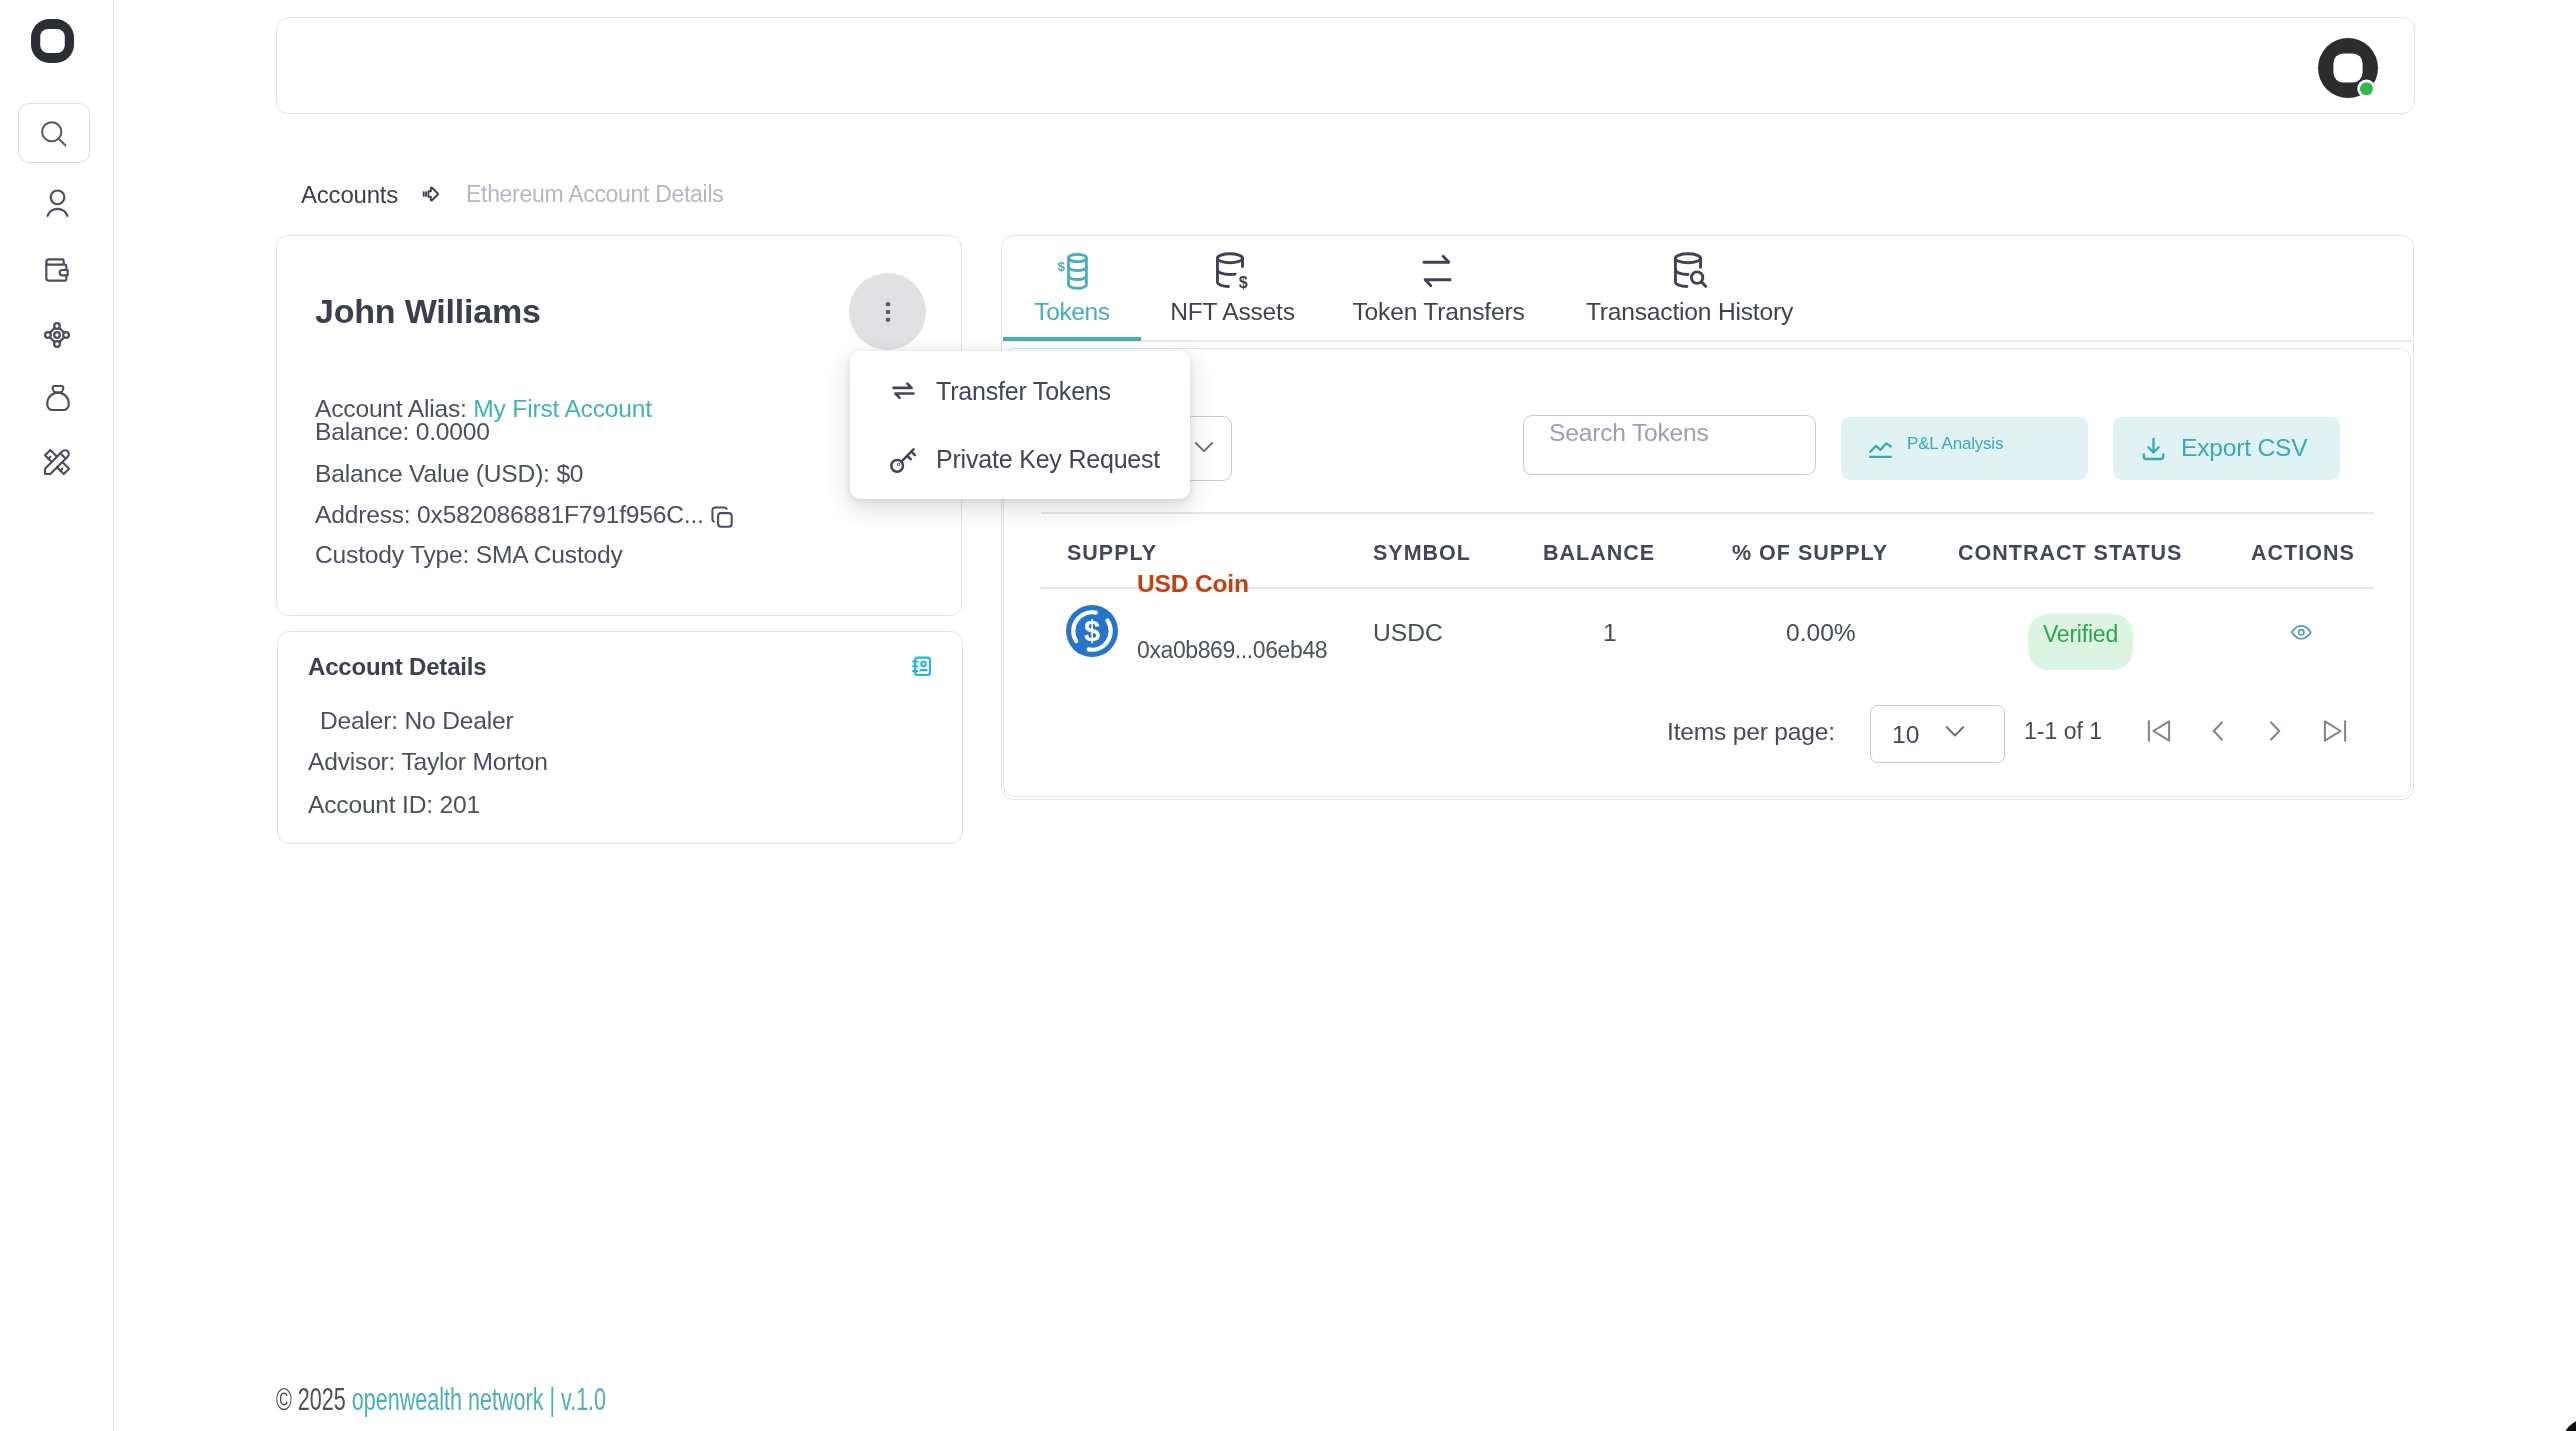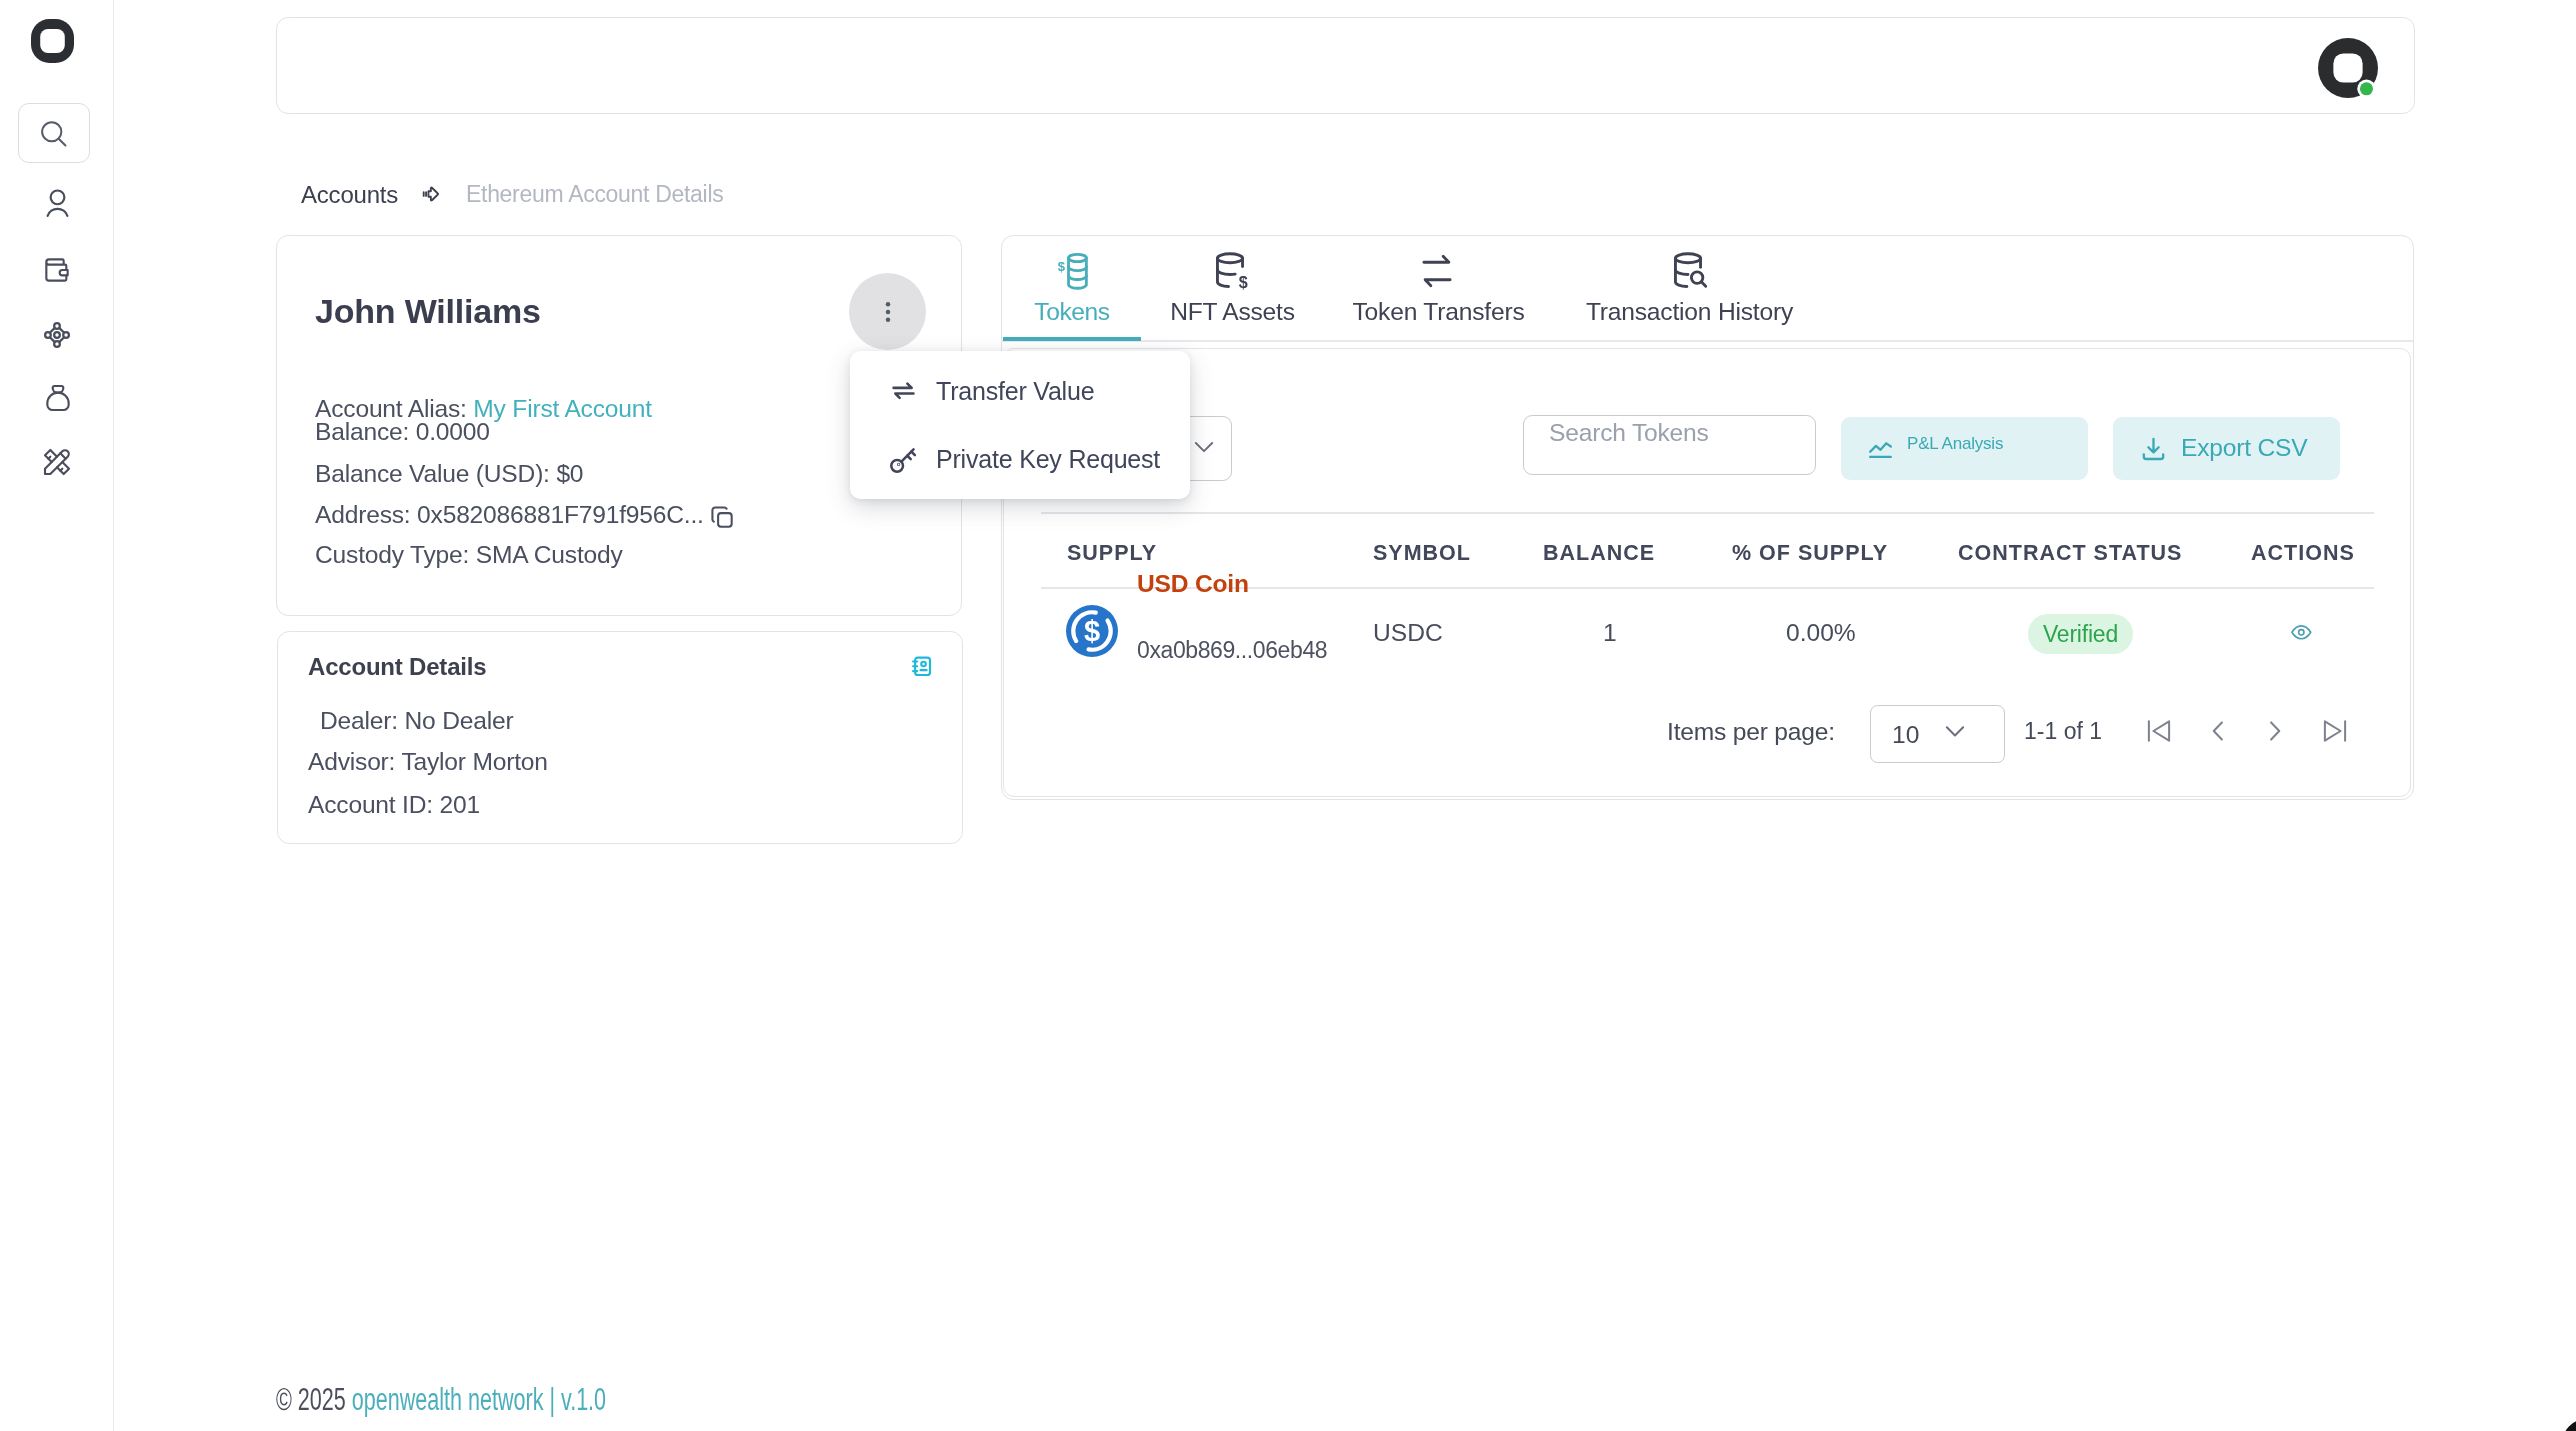--- a/index.html
+++ b/index.html
@@ -211,21 +211,21 @@
   <svg class="abs" style="left:1066px;top:605px;" width="52" height="52" viewBox="0 0 68 68">
     <circle cx="34" cy="34" r="34" fill="#2775ca"></circle>
     <circle cx="34" cy="34" r="24.5" fill="none" stroke="#ffffff" stroke-width="5.5" stroke-linecap="round" stroke-dasharray="57 20" stroke-dashoffset="-9" transform="rotate(-55 34 34)"></circle>
     <text x="34" y="47" font-size="38" font-weight="700" fill="#ffffff" text-anchor="middle" font-family="Liberation Sans, sans-serif">$</text>
   </svg>
   <div class="abs" style="left:1137px;top:570px;font-size:24.6px;font-weight:700;color:#c2410c;letter-spacing:-0.2px;">USD Coin</div>
   <div class="abs" style="left:1137px;top:637px;font-size:23px;color:#4d5260;letter-spacing:-0.4px;">0xa0b869...06eb48</div>
   <div class="abs" style="left:1373px;top:619px;font-size:24.6px;color:#474c5a;">USDC</div>
   <div class="abs" style="left:1603px;top:619px;font-size:24.6px;color:#474c5a;">1</div>
   <div class="abs" style="left:1786px;top:619px;font-size:24.6px;color:#474c5a;">0.00%</div>
-  <div class="abs" style="left:2028px;top:614px;width:105px;height:40px;border-radius:20px;background:#dcf4e2;text-align:center;line-height:40px;font-size:23px;color:#2da44e;letter-spacing:-0.2px;">Verified</div>
+  <div class="abs" style="left:2028px;top:614px;width:105px;height:56px;border-radius:20px;background:#dcf4e2;text-align:center;line-height:40px;font-size:23px;color:#2da44e;letter-spacing:-0.2px;">Verified</div>
   <svg class="abs" style="left:2289px;top:620px;" width="24.6" height="24.6" viewBox="0 0 24 24">
     <g class="ic" style="stroke:#4c9fb2;stroke-width:1.6">
       <path d="M2.8 12 C5.4 7.7 8.4 5.7 12 5.7 C15.6 5.7 18.6 7.7 21.2 12 C18.6 16.3 15.6 18.3 12 18.3 C8.4 18.3 5.4 16.3 2.8 12 z"></path>
       <circle cx="12" cy="12" r="2.6"></circle>
     </g>
   </svg>
 
   <div class="abs" style="left:1667px;top:718px;font-size:24.6px;color:#454a58;letter-spacing:-0.2px;">Items per page:</div>
   <div class="abs" style="left:1870px;top:705px;width:135px;height:58px;border:1.5px solid #c7cad1;border-radius:7.7px;"></div>
   <div class="abs" style="left:1892px;top:721px;font-size:24.6px;color:#454a58;">10</div>
@@ -258,21 +258,21 @@
       </g>
   </svg>
 
   <div class="abs" style="left:850px;top:351px;width:340px;height:148px;background:#fff;border-radius:10.8px;box-shadow:0 7.7px 23px rgba(60,64,80,0.20), 0 1.5px 6.2px rgba(60,64,80,0.10);"></div>
   <svg class="abs" style="left:888px;top:377px;" width="31" height="31" viewBox="0 0 24 24">
     <g class="ic" style="stroke:#40455a;stroke-width:2">
       <path d="M4.3 8.4h14 M15 5.1 L18.3 8.4"></path>
       <path d="M19.7 12.8h-14 M9 16.1 L5.7 12.8"></path>
     </g>
   </svg>
-  <div class="abs" style="left:936px;top:377px;font-size:25px;color:#40455a;letter-spacing:-0.2px;">Transfer Value</div>
+  <div class="abs" style="left:936px;top:377px;font-size:25px;color:#40455a;letter-spacing:-0.2px;">Transfer Tokens</div>
   <svg class="abs" style="left:887px;top:444px;" width="32" height="32" viewBox="0 0 24 24">
     <g class="ic" style="stroke:#40455a;stroke-width:1.9">
       <circle cx="7.6" cy="16.4" r="4.4"></circle>
       <path d="M10.8 13.2 L19.9 4.1"></path>
       <path d="M15.2 8.8 L17.8 11.4 M18.3 5.7 L20.9 8.3"></path>
       <circle cx="8.7" cy="15.3" r="0.3"></circle>
     </g>
   </svg>
   <div class="abs" style="left:936px;top:445px;font-size:25px;color:#40455a;letter-spacing:-0.2px;">Private Key Request</div>
 

